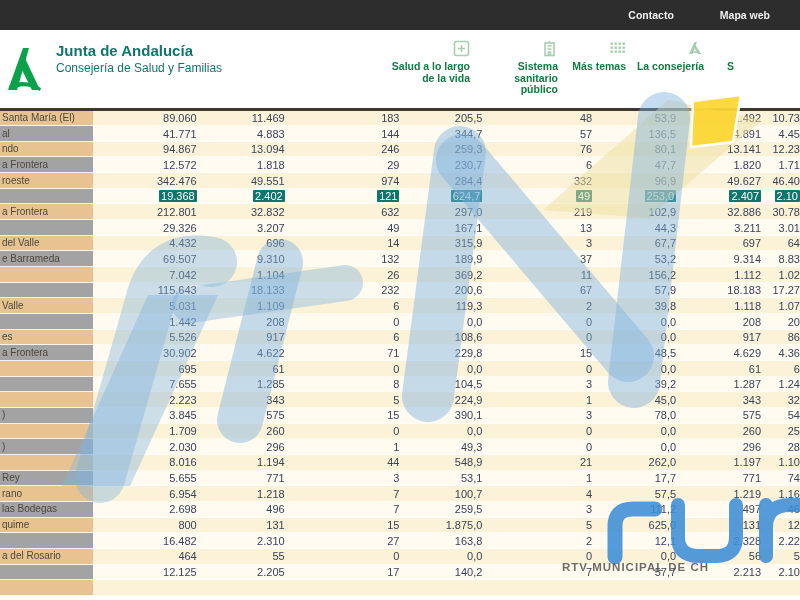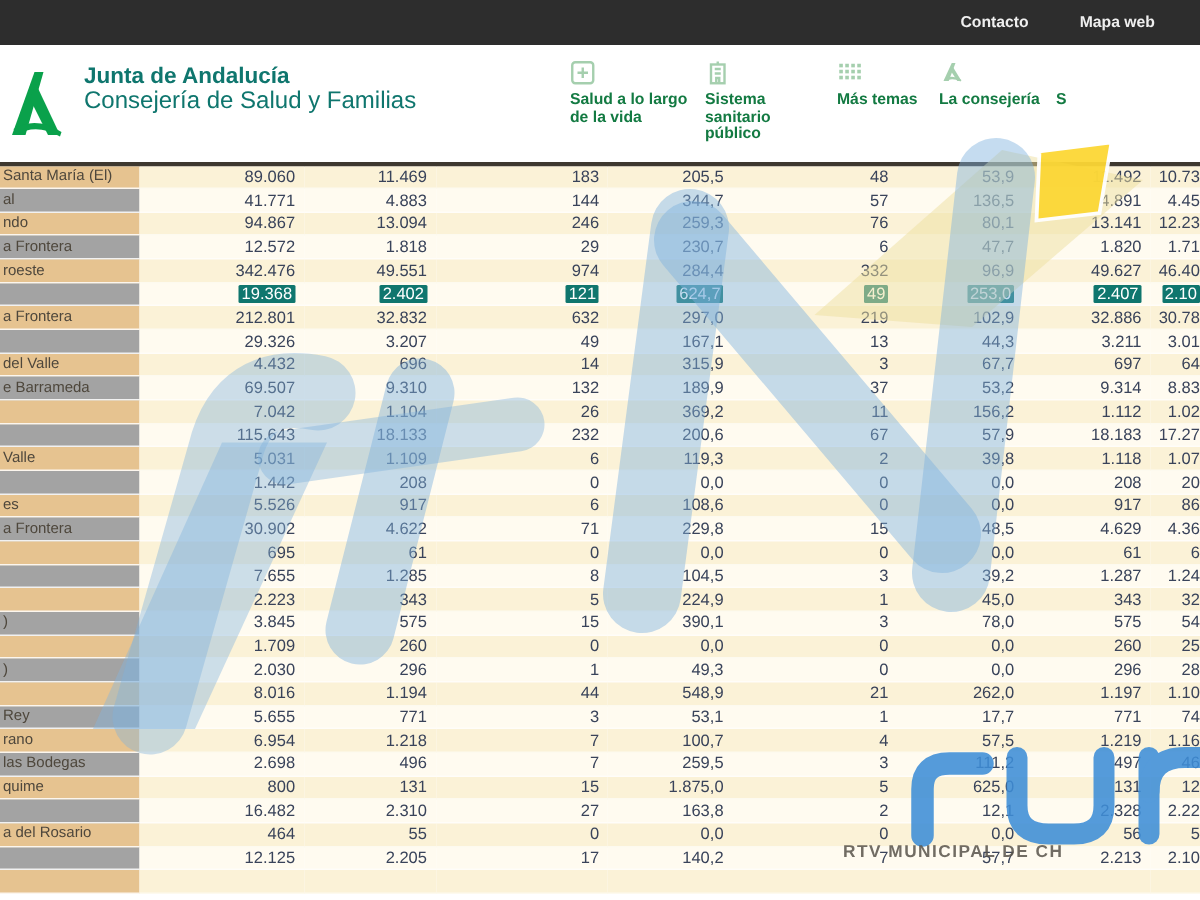--- a/index.html
+++ b/index.html
@@ -1,31 +1,31 @@
 <!DOCTYPE html>
 <html><head>
 <meta charset="utf-8">
 <style>
   html,body{margin:0;padding:0;width:800px;height:600px;overflow:hidden;
     font-family:"Liberation Sans",sans-serif;background:#fff;position:relative;}
 
   
   .topbar{position:absolute;top:0;left:0;width:800px;height:30px;background:#2d2d2d;
-    display:flex;justify-content:flex-end;align-items:center;gap:34px;
+    display:flex;justify-content:flex-end;align-items:center;gap:46px;
     padding-right:30px;box-sizing:border-box;z-index:2;}
   .topbar .tblink{color:#efefef;font-size:10.5px;font-weight:bold;cursor:pointer;}
 
   
   .header{position:absolute;top:30px;left:0;width:800px;height:78px;background:#fff;z-index:2;}
   .logo-a{position:absolute;left:4px;top:14px;width:40px;height:48px;}
   .brand{position:absolute;left:56px;top:12px;color:#0f766e;}
   .brand-title{font-size:15px;font-weight:bold;line-height:18px;}
-  .brand-sub{font-size:16px;line-height:16px;}
+  .brand-sub{font-size:12px;line-height:16px;}
   .nav{position:absolute;left:380px;top:10px;display:flex;align-items:flex-start;}
-  .nav-item{text-align:left;color:#137a42;font-weight:bold;font-size:10.5px;
+  .nav-item{text-align:right;color:#137a42;font-weight:bold;font-size:10.5px;
     line-height:11.5px;cursor:pointer;}
   .nav-icon{display:block;height:18px;margin-bottom:3px;}
   .nav-icon svg{display:inline-block;}
 
   
   .table{position:absolute;top:108px;left:0;width:800px;height:492px;overflow:hidden;z-index:1;}
   .topline{height:2.5px;background:#3e382f;}
   .row{display:flex;height:15.66px;box-sizing:border-box;}
   .cell-name{width:93px;box-sizing:border-box;padding:1.5px 2px 0 2px;font-size:10px;
     color:#4e473c;border-bottom:1px solid rgba(255,255,255,.85);

